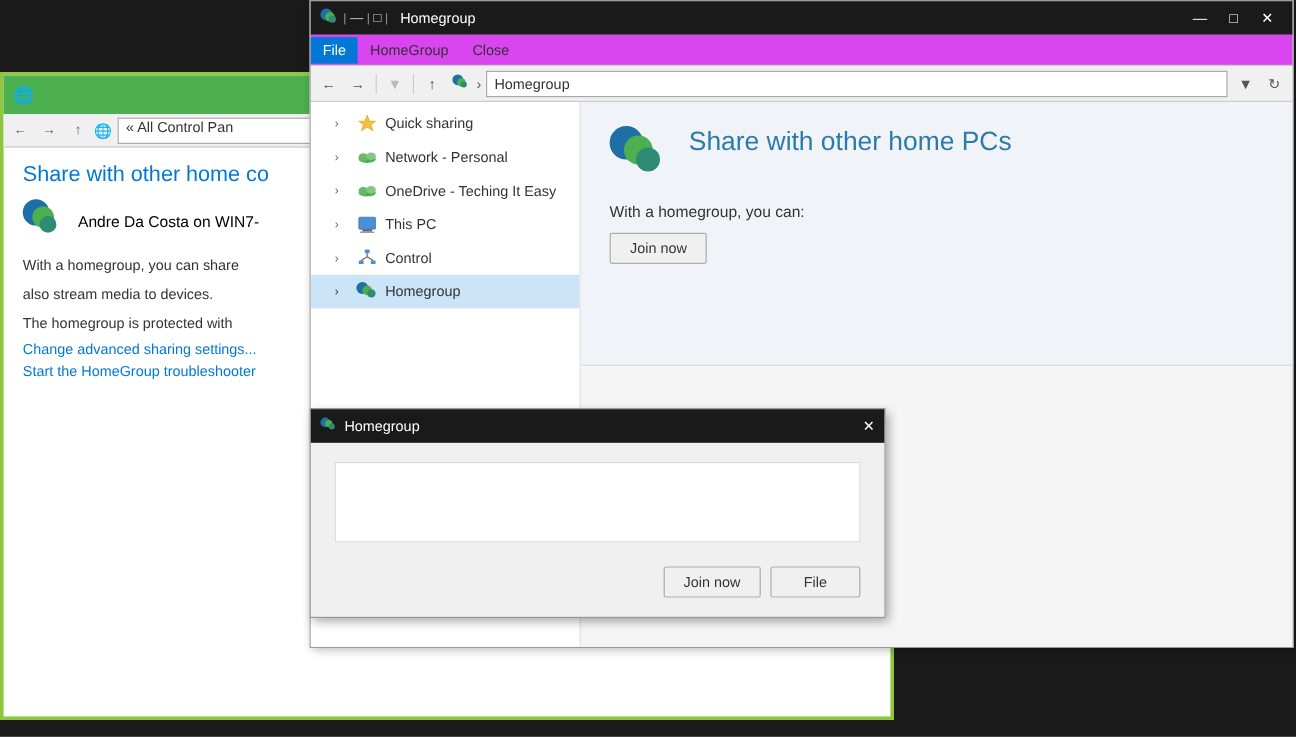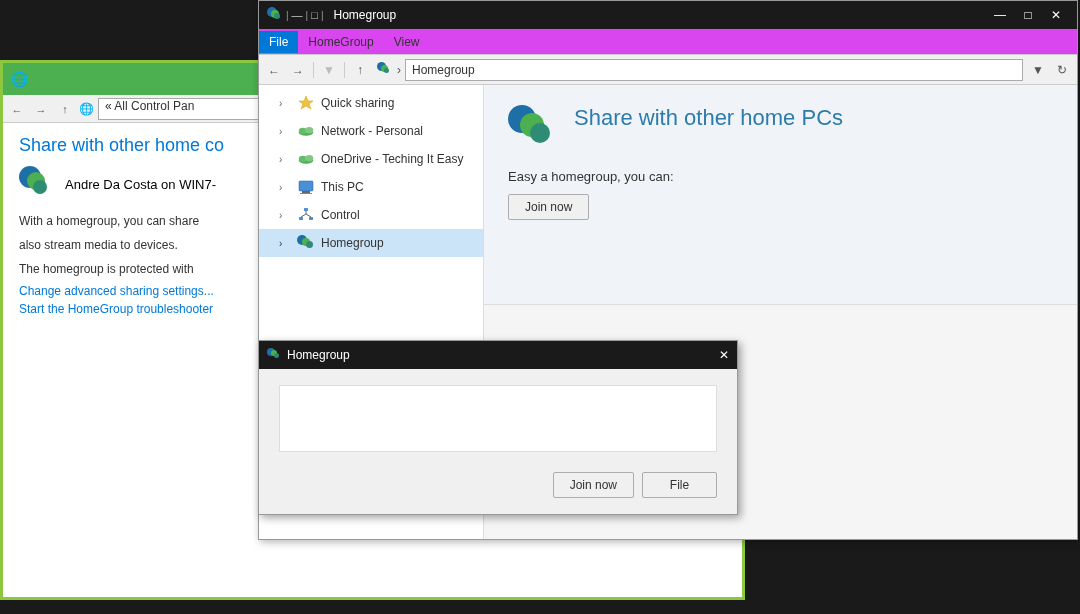--- a/index.html
+++ b/index.html
@@ -409,21 +409,21 @@
     <div class="titlebar-controls">
       <button class="titlebar-btn">—</button>
       <button class="titlebar-btn">□</button>
       <button class="titlebar-btn close">✕</button>
     </div>
   </div>
 
   <div class="menubar">
     <div class="menu-item active">File</div>
     <div class="menu-item">HomeGroup</div>
-    <div class="menu-item">View</div>
+    <div class="menu-item">Close</div>
   </div>
 
   <div class="navbar">
     <button class="nav-btn">←</button>
     <button class="nav-btn">→</button>
     <div class="nav-separator"></div>
     <button class="nav-btn disabled">▼</button>
     <div class="nav-separator"></div>
     <button class="nav-btn">↑</button>
     <div style="display:flex; align-items:center; margin-left:4px; gap:4px; flex:1;">
@@ -527,21 +527,21 @@
             <div style="position:relative; width:50px; height:50px;">
               <div style="position:absolute; top:0; left:0; width:28px; height:28px; background:#1e6fa5; border-radius:50%;"></div>
               <div style="position:absolute; top:8px; left:12px; width:24px; height:24px; background:#4caf50; border-radius:50%;"></div>
               <div style="position:absolute; top:18px; left:22px; width:20px; height:20px; background:#2e8b74; border-radius:50%;"></div>
             </div>
           </div>
           <div>
             <div class="share-title">Share with other home PCs</div>
           </div>
         </div>
-        <div class="share-subtitle">Easy a homegroup, you can:</div>
+        <div class="share-subtitle">With a homegroup, you can:</div>
         <button class="join-btn">Join now</button>
       </div>
     </div>
   </div>
 </div>
 
 <div style="
   position: absolute;
   left: 258px;
   top: 340px;

